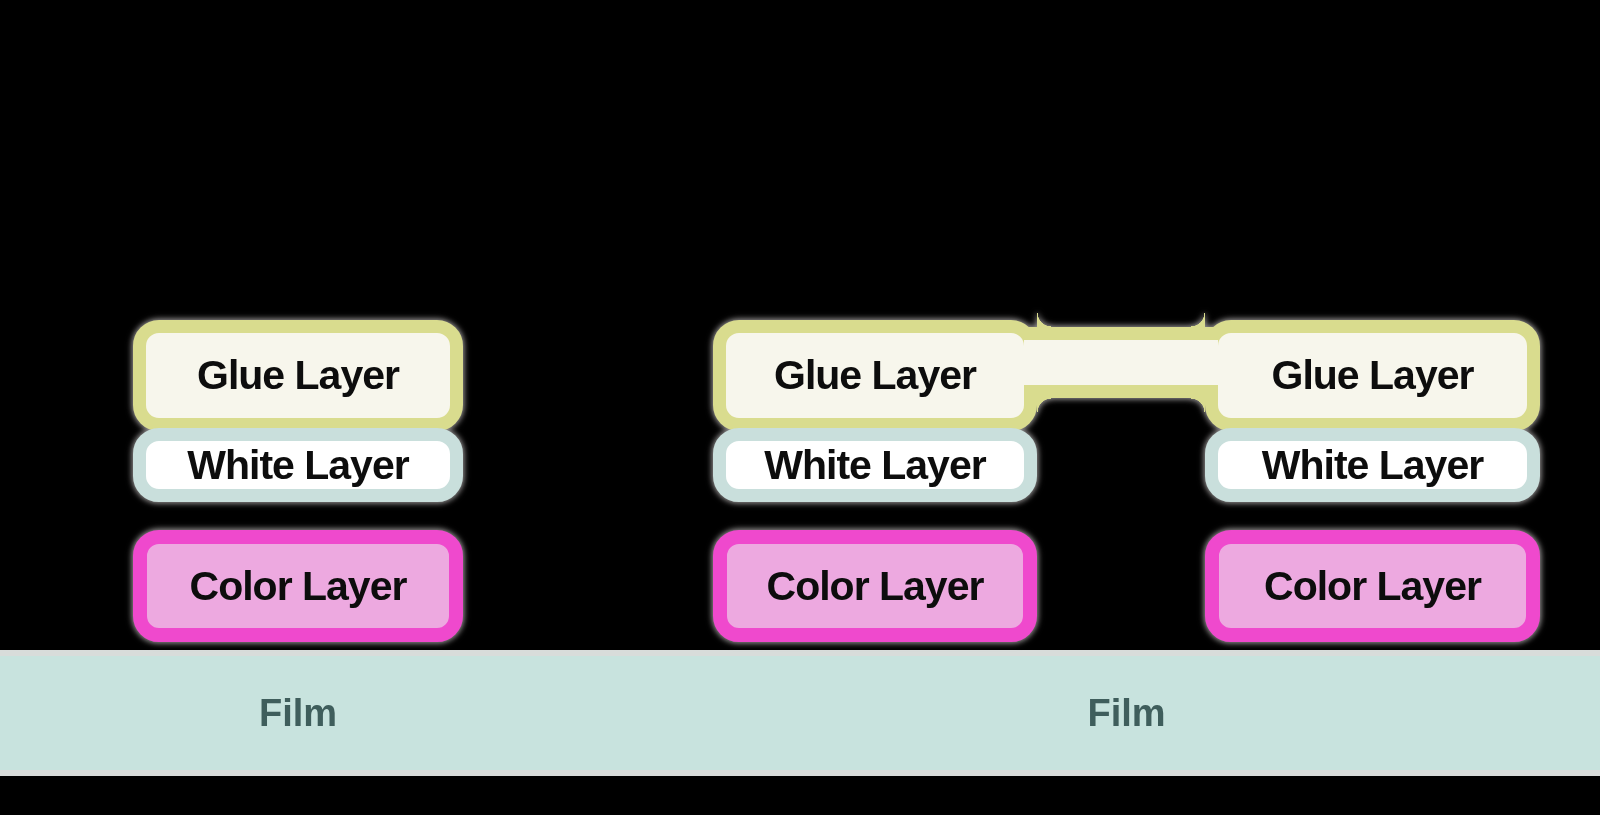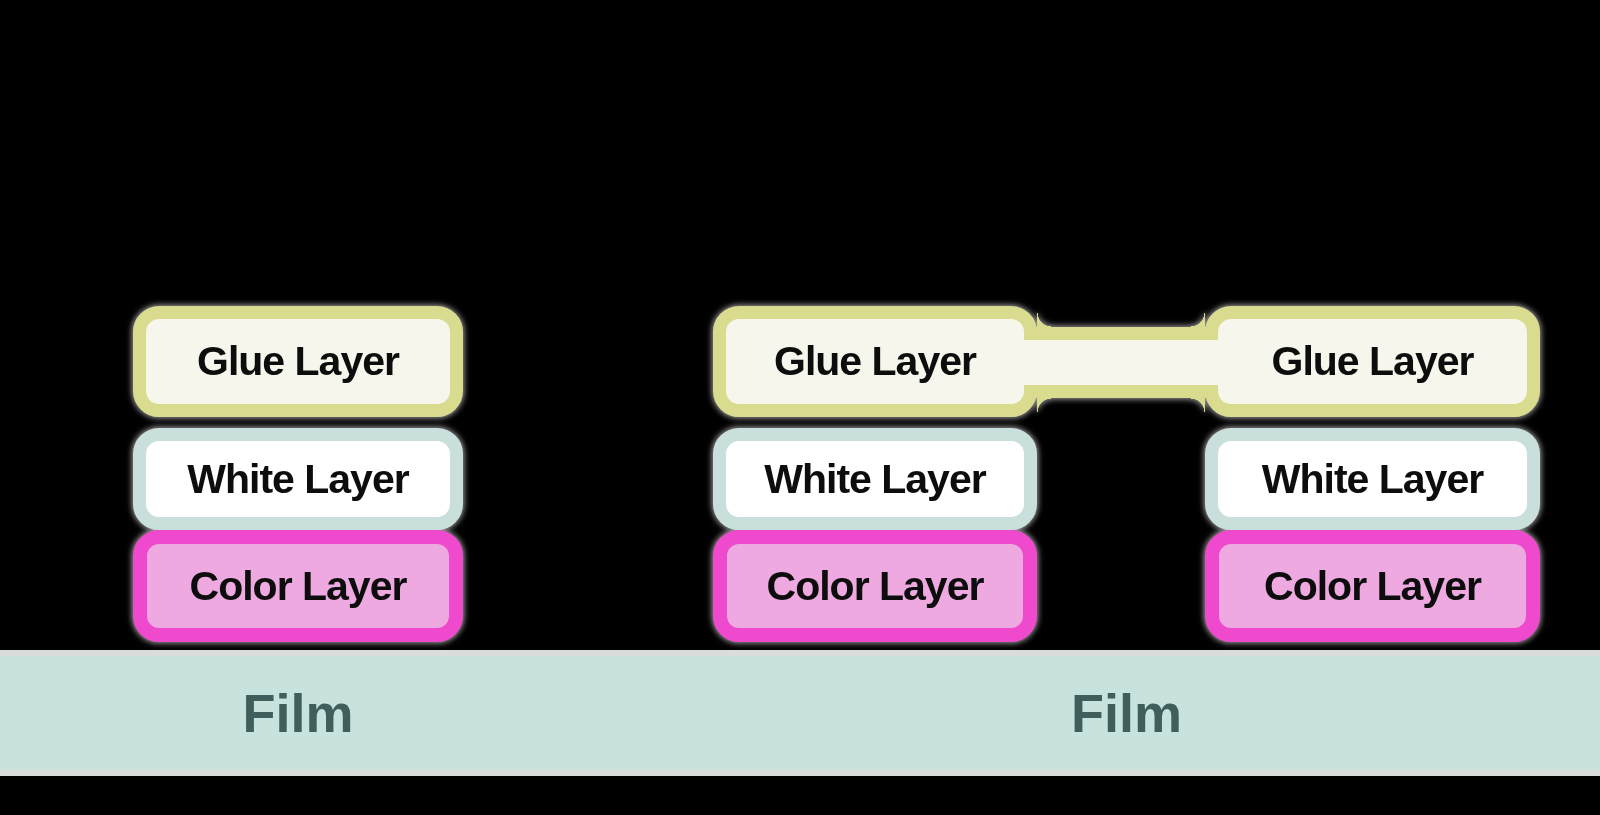--- a/index.html
+++ b/index.html
@@ -21,21 +21,21 @@
   
   .film-bar{
     position:absolute;left:0;top:650px;width:1600px;height:126px;
     box-sizing:border-box;background:var(--film-fill);
     border-top:6px solid var(--film-border);
     border-bottom:6px solid var(--film-border);
   }
   .film-label{
     position:absolute;top:650px;height:126px;
     display:flex;align-items:center;justify-content:center;
-    font-size:54px;font-weight:700;color:var(--film-text);
+    font-size:38px;font-weight:700;color:var(--film-text);
     letter-spacing:0px;
   }
   #film-label-left{left:133px;width:330px;}
   #film-label-right{left:713px;width:827px;}
 
   
   .group{
     position:absolute;top:306px;height:344px;
     filter:drop-shadow(0 0 3px rgba(160,157,157,0.9)) drop-shadow(0 0 2px rgba(160,157,157,0.55));
   }
@@ -44,22 +44,22 @@
   .stack{position:absolute;top:0;height:344px;}
   #stack-left{left:0;width:330px;}
   #stack-middle{left:0;width:324px;}
   #stack-right{left:492px;width:335px;}
 
   .layer-box{
     position:absolute;left:0;right:0;box-sizing:border-box;
     display:flex;align-items:center;justify-content:center;
     border-radius:26px;z-index:1;
   }
-  .layer-glue {top:0;   height:111px;border:13px solid var(--glue-border); background:var(--glue-fill);}
-  .layer-white{top:122px;height:102px;border:13px solid var(--white-border);background:var(--white-fill);}
+  .layer-glue {top:14px;   height:111px;border:13px solid var(--glue-border); background:var(--glue-fill);}
+  .layer-white{top:122px;height:74px;border:13px solid var(--white-border);background:var(--white-fill);}
   .layer-color{top:224px;height:112px;border:14px solid var(--color-border);background:var(--color-fill);}
   .layer-label{
     font-size:41px;font-weight:700;letter-spacing:-1px;
     color:var(--label-text);white-space:nowrap;
   }
 
   
   .bridge{
     position:absolute;left:311px;top:21px;width:194px;height:71px;
     background:var(--glue-border);z-index:3;

